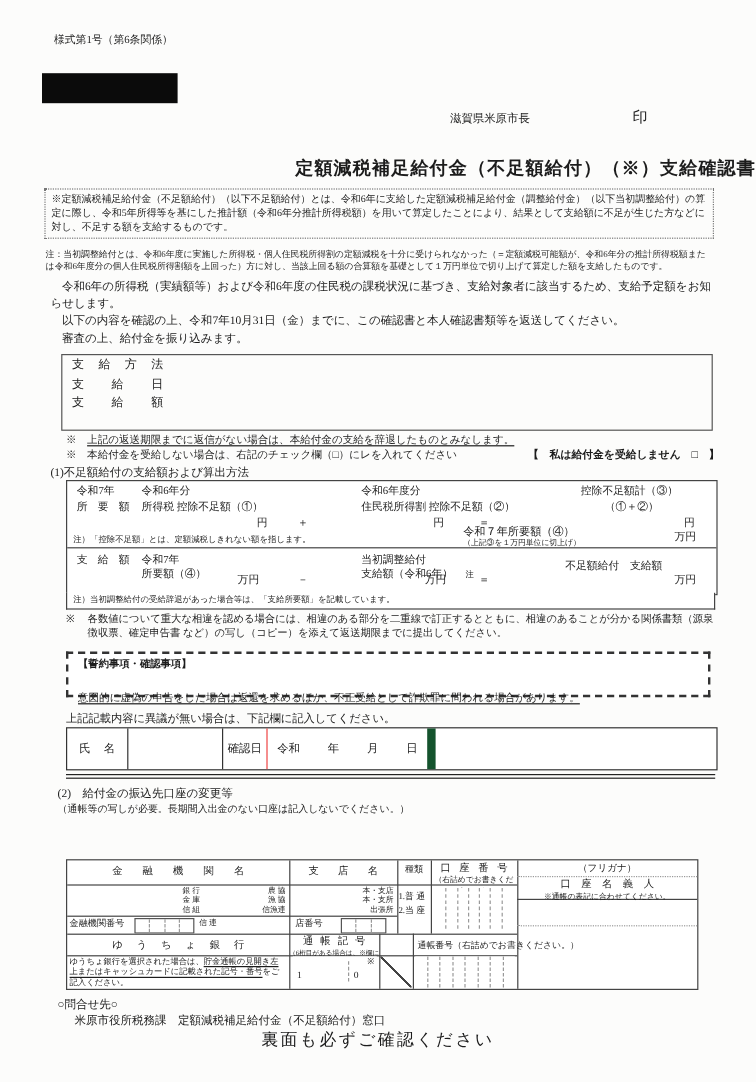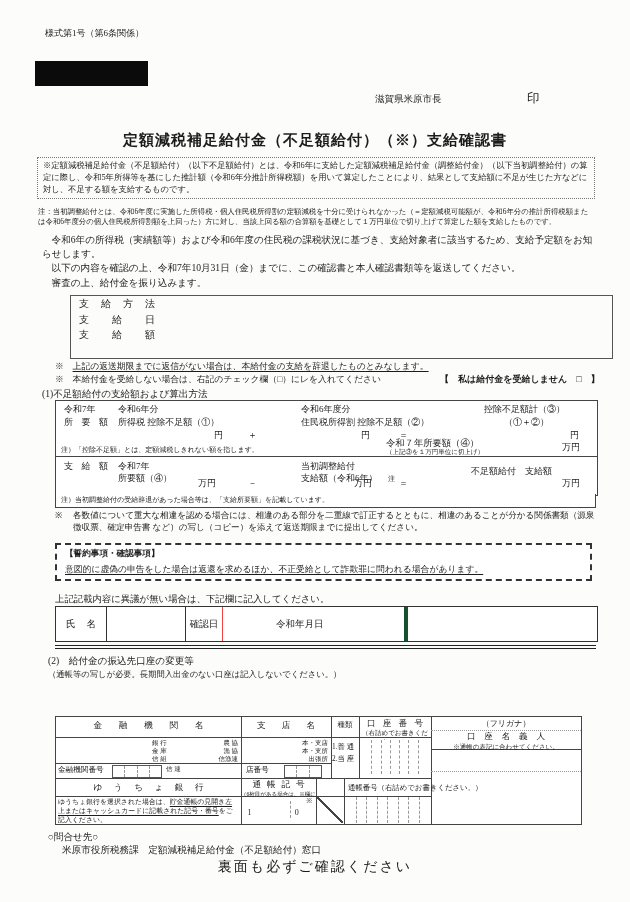--- a/index.html
+++ b/index.html
@@ -23,34 +23,34 @@
 </style>
 </head>
 <body>
 
 <div class="page">
 
   <div class="abs" style="left:45px;top:27px;font-size:9px;">様式第1号（第6条関係）</div>
   <div class="abs" style="left:35px;top:61px;width:113px;height:25px;background:#0b0b0b;"></div>
   <div class="abs" style="left:375px;top:93px;font-size:9.5px;">滋賀県米原市長</div>
   <div class="abs" style="left:527px;top:90px;font-size:12.5px;">印</div>
-  <div class="abs" style="left:0;top:131px;width:630px;text-align:center;font-size:15px;font-weight:bold;letter-spacing:1px;">定額減税補足給付金（不足額給付）（※）支給確認書</div>
+  <div class="abs" style="left:0;top:131px;width:630px;text-align:right;font-size:15px;font-weight:bold;letter-spacing:1px;">定額減税補足給付金（不足額給付）（※）支給確認書</div>
 
   <div class="abs note" style="left:37px;top:157px;width:546px;border:1px dotted #777;padding:2px 5px;">
     <span>※定額減税補足給付金（不足額給付）（以下不足額給付）とは、令和6年に支給した定額減税補足給付金（調整給付金）（以下当初調整給付）の算定に際し、令和5年所得等を基にした推計額（令和6年分推計所得税額）を用いて算定したことにより、結果として支給額に不足が生じた方などに対し、不足する額を支給するものです。</span>
   </div>
   <div class="abs sm" style="left:38px;top:207px;width:556px;">注：当初調整給付とは、令和6年度に実施した所得税・個人住民税所得割の定額減税を十分に受けられなかった（＝定額減税可能額が、令和6年分の推計所得税額または令和6年度分の個人住民税所得割額を上回った）方に対し、当該上回る額の合算額を基礎として１万円単位で切り上げて算定した額を支給したものです。</div>
 
   <div class="abs body-t" style="left:42px;top:233px;width:552px;">
     <div>　令和6年の所得税（実績額等）および令和6年度の住民税の課税状況に基づき、支給対象者に該当するため、支給予定額をお知らせします。</div>
     <div>　以下の内容を確認の上、令和7年10月31日（金）までに、この確認書と本人確認書類等を返送してください。</div>
     <div>　審査の上、給付金を振り込みます。</div>
   </div>
 
-  <div class="abs" style="left:70px;top:295px;width:541px;height:62px;border:1px solid #555;font-size:10px;">
+  <div class="abs" style="left:51px;top:295px;width:541px;height:62px;border:1px solid #555;font-size:10px;">
     <div style="display:flex;align-items:center;height:16px;padding-left:8px;">
       <span class="just" style="width:76px;">支給方法</span>
       <span style="flex:1;"></span>
     </div>
     <div style="display:flex;align-items:center;height:15px;padding-left:8px;">
       <span class="just" style="width:76px;">支給日</span>
       <span style="flex:1;"></span>
     </div>
     <div style="display:flex;align-items:center;height:15px;padding-left:8px;">
       <span class="just" style="width:76px;">支給額</span>
@@ -107,33 +107,33 @@
 
   <div class="abs" style="left:55px;top:509px;width:540px;font-size:8.6px;line-height:1.4;">
     <div style="display:flex;">
       <span style="width:18px;flex:none;">※</span>
       <span>各数値について重大な相違を認める場合には、相違のある部分を二重線で訂正するとともに、相違のあることが分かる関係書類（源泉徴収票、確定申告書 など）の写し（コピー）を添えて返送期限までに提出してください。</span>
     </div>
   </div>
 
   <div class="abs" style="left:55px;top:543px;width:537px;height:38px;border:2px dashed #333;background:#fff;padding:3px 8px;box-sizing:border-box;">
     <div style="font-size:8.6px;font-weight:bold;">【誓約事項・確認事項】</div>
-    <div class="u" style="font-size:8.8px;margin-top:4px;">意図的に虚偽の申告をした場合は返還を求めるほか、不正受給として詐欺罪に問われる場合があります。</div>
+    <div class="u" style="font-size:8.8px;margin-top:16px;">意図的に虚偽の申告をした場合は返還を求めるほか、不正受給として詐欺罪に問われる場合があります。</div>
   </div>
 
   <div class="abs" style="left:55px;top:593px;font-size:9.4px;">上記記載内容に異議が無い場合は、下記欄に記入してください。</div>
   <div class="abs" style="left:55px;top:606px;width:541px;height:34px;border:1px solid #333;background:#fff;display:flex;font-size:9.5px;">
     <div style="width:50px;border-right:1px solid #333;display:flex;align-items:center;justify-content:center;">
       <span class="just" style="width:30px;">氏名</span>
     </div>
     <div style="width:78px;border-right:1px solid #333;"></div>
     <div style="width:36px;border-right:1px solid #ef4444;display:flex;align-items:center;justify-content:center;">
       <span>確認日</span>
     </div>
-    <div style="width:140px;border-right:4px solid #14532d;display:flex;align-items:center;justify-content:flex-start;padding:0 8px;box-sizing:border-box;margin-left:45px;">
+    <div style="width:140px;border-right:7px solid #14532d;display:flex;align-items:center;justify-content:space-between;padding:0 8px;box-sizing:border-box;">
       <span>令和</span>
       <span>年</span>
       <span>月</span>
       <span>日</span>
     </div>
     <div style="flex:1;"></div>
   </div>
   <div class="abs" style="left:55px;top:645px;width:541px;height:2px;border-top:1px solid #222;border-bottom:1px solid #222;"></div>
 
   <div class="abs" style="left:48px;top:655px;font-size:9.6px;">(2)　給付金の振込先口座の変更等</div>

